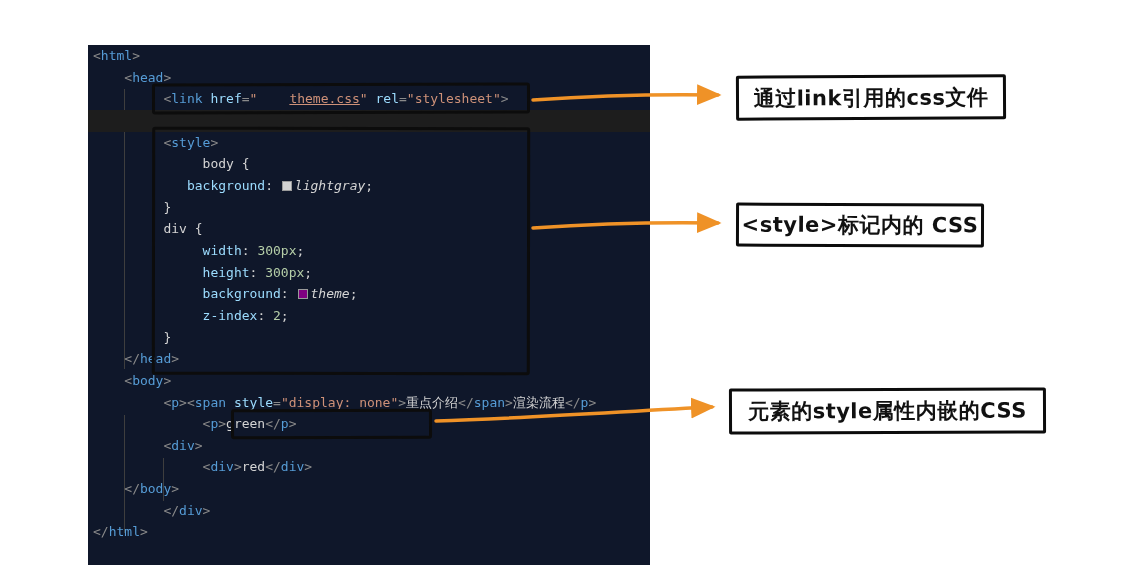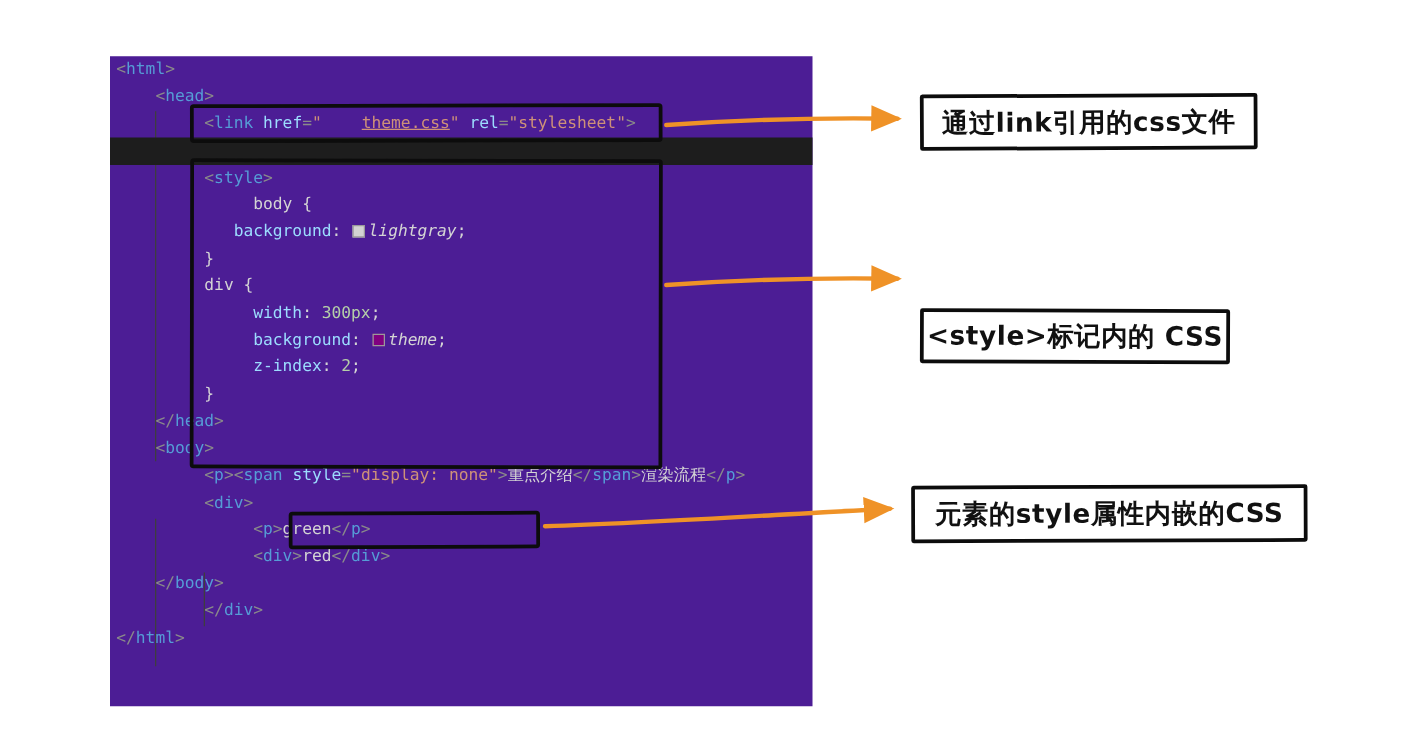--- a/index.html
+++ b/index.html
@@ -94,51 +94,52 @@
     display: flex;
     align-items: center;
     justify-content: center;
     font-size: 21px;
     font-weight: 600;
     color: #111111;
     letter-spacing: 0.5px;
     white-space: nowrap;
   }
   .callout-1 { left: 736px; top: 75px;  width: 270px; height: 45px; transform: rotate(-0.3deg); }
-  .callout-2 { left: 736px; top: 203px; width: 248px; height: 44px; transform: rotate(0.2deg); margin-top: 44px; }
+  .callout-2 { left: 736px; top: 203px; width: 248px; height: 44px; transform: rotate(0.2deg); }
   .callout-3 { left: 729px; top: 388px; width: 317px; height: 46px; transform: rotate(-0.2deg); }
 </style>
 </head>
 <body>
 
 <div class="page">
 
-  <div class="editor" style="background: #4c1d95;">
+  <div class="editor" style="background: #0f172a;">
     <div class="guide g1"></div>
     <div class="guide g2"></div>
     <div class="guide g3"></div>
     <div class="code">
         <div class="code-line"><span class="tok-punct">&lt;</span><span class="tok-tag">html</span><span class="tok-punct">&gt;</span></div>
         <div class="code-line"><span class="tok-plain">    </span><span class="tok-punct">&lt;</span><span class="tok-tag">head</span><span class="tok-punct">&gt;</span></div>
         <div class="code-line"><span class="tok-plain">         </span><span class="tok-punct">&lt;</span><span class="tok-tag">link</span><span class="tok-plain"> </span><span class="tok-attr">href</span><span class="tok-punct">=</span><span class="tok-str">"</span><span class="tok-strlink">theme.css</span><span class="tok-str">"</span><span class="tok-plain"> </span><span class="tok-attr">rel</span><span class="tok-punct">=</span><span class="tok-str">"stylesheet"</span><span class="tok-punct">&gt;</span></div>
         <div class="code-line hl"></div>
         <div class="code-line"><span class="tok-plain">         </span><span class="tok-punct">&lt;</span><span class="tok-tag">style</span><span class="tok-punct">&gt;</span></div>
         <div class="code-line"><span class="tok-plain">              </span><span class="tok-sel">body</span><span class="tok-plain"> {</span></div>
         <div class="code-line"><span class="tok-plain">            </span><span class="tok-prop">background</span><span class="tok-plain">: </span><span class="swatch" style="background: rgb(211, 211, 211);"></span><span class="tok-val">lightgray</span><span class="tok-plain">;</span></div>
         <div class="code-line"><span class="tok-plain">         }</span></div>
         <div class="code-line"><span class="tok-plain">         </span><span class="tok-sel">div</span><span class="tok-plain"> {</span></div>
         <div class="code-line"><span class="tok-plain">              </span><span class="tok-prop">width</span><span class="tok-plain">: </span><span class="tok-num">300px</span><span class="tok-plain">;</span></div>
+        <div class="code-line"><span class="tok-plain">              </span><span class="tok-prop">height</span><span class="tok-plain">: </span><span class="tok-num">300px</span><span class="tok-plain">;</span></div>
         <div class="code-line"><span class="tok-plain">              </span><span class="tok-prop">background</span><span class="tok-plain">: </span><span class="swatch" style="background: rgb(128, 0, 128);"></span><span class="tok-val">theme</span><span class="tok-plain">;</span></div>
         <div class="code-line"><span class="tok-plain">              </span><span class="tok-prop">z-index</span><span class="tok-plain">: </span><span class="tok-num">2</span><span class="tok-plain">;</span></div>
         <div class="code-line"><span class="tok-plain">         }</span></div>
         <div class="code-line"><span class="tok-plain">    </span><span class="tok-punct">&lt;/</span><span class="tok-tag">head</span><span class="tok-punct">&gt;</span></div>
         <div class="code-line"><span class="tok-plain">    </span><span class="tok-punct">&lt;</span><span class="tok-tag">body</span><span class="tok-punct">&gt;</span></div>
         <div class="code-line"><span class="tok-plain">         </span><span class="tok-punct">&lt;</span><span class="tok-tag">p</span><span class="tok-punct">&gt;</span><span class="tok-punct">&lt;</span><span class="tok-tag">span</span><span class="tok-plain"> </span><span class="tok-attr">style</span><span class="tok-punct">=</span><span class="tok-str">"display: none"</span><span class="tok-punct">&gt;</span><span class="tok-plain">重点介绍</span><span class="tok-punct">&lt;/</span><span class="tok-tag">span</span><span class="tok-punct">&gt;</span><span class="tok-plain">渲染流程</span><span class="tok-punct">&lt;/</span><span class="tok-tag">p</span><span class="tok-punct">&gt;</span></div>
+        <div class="code-line"><span class="tok-plain">              </span><span class="tok-punct">&lt;</span><span class="tok-tag">p</span><span class="tok-punct">&gt;</span><span class="tok-plain">green</span><span class="tok-punct">&lt;/</span><span class="tok-tag">p</span><span class="tok-punct">&gt;</span></div>
         <div class="code-line"><span class="tok-plain">         </span><span class="tok-punct">&lt;</span><span class="tok-tag">div</span><span class="tok-punct">&gt;</span></div>
-        <div class="code-line"><span class="tok-plain">              </span><span class="tok-punct">&lt;</span><span class="tok-tag">p</span><span class="tok-punct">&gt;</span><span class="tok-plain">green</span><span class="tok-punct">&lt;/</span><span class="tok-tag">p</span><span class="tok-punct">&gt;</span></div>
         <div class="code-line"><span class="tok-plain">              </span><span class="tok-punct">&lt;</span><span class="tok-tag">div</span><span class="tok-punct">&gt;</span><span class="tok-plain">red</span><span class="tok-punct">&lt;/</span><span class="tok-tag">div</span><span class="tok-punct">&gt;</span></div>
         <div class="code-line"><span class="tok-plain">    </span><span class="tok-punct">&lt;/</span><span class="tok-tag">body</span><span class="tok-punct">&gt;</span></div>
         <div class="code-line"><span class="tok-plain">         </span><span class="tok-punct">&lt;/</span><span class="tok-tag">div</span><span class="tok-punct">&gt;</span></div>
         <div class="code-line"><span class="tok-punct">&lt;/</span><span class="tok-tag">html</span><span class="tok-punct">&gt;</span></div>
       </div>
   </div>
 
   <div class="hl-box box-link"></div>
   <div class="hl-box box-style"></div>
   <div class="hl-box box-inline"></div>

